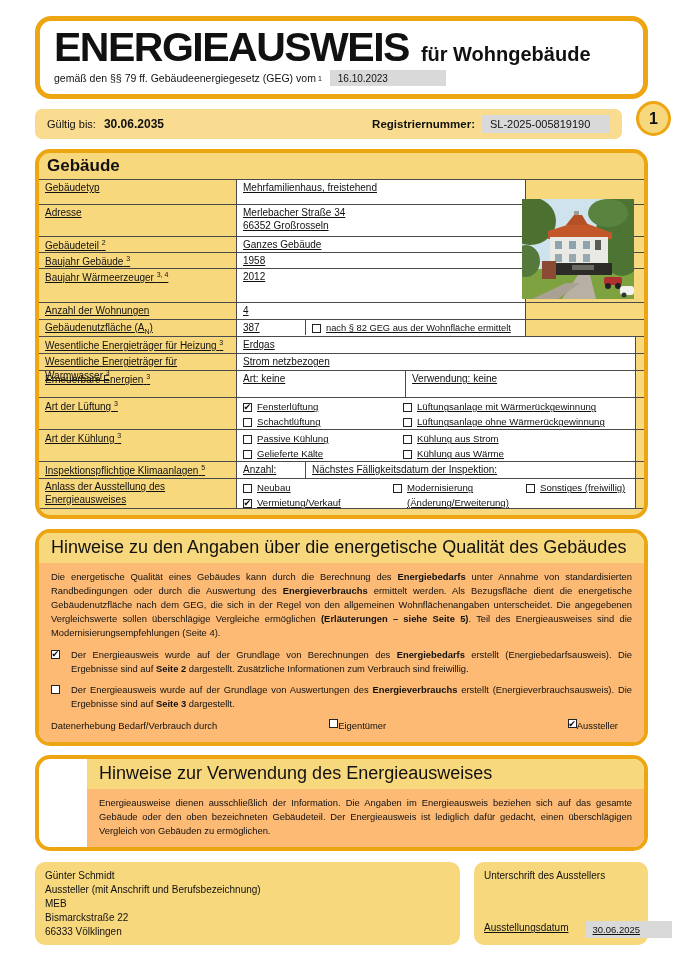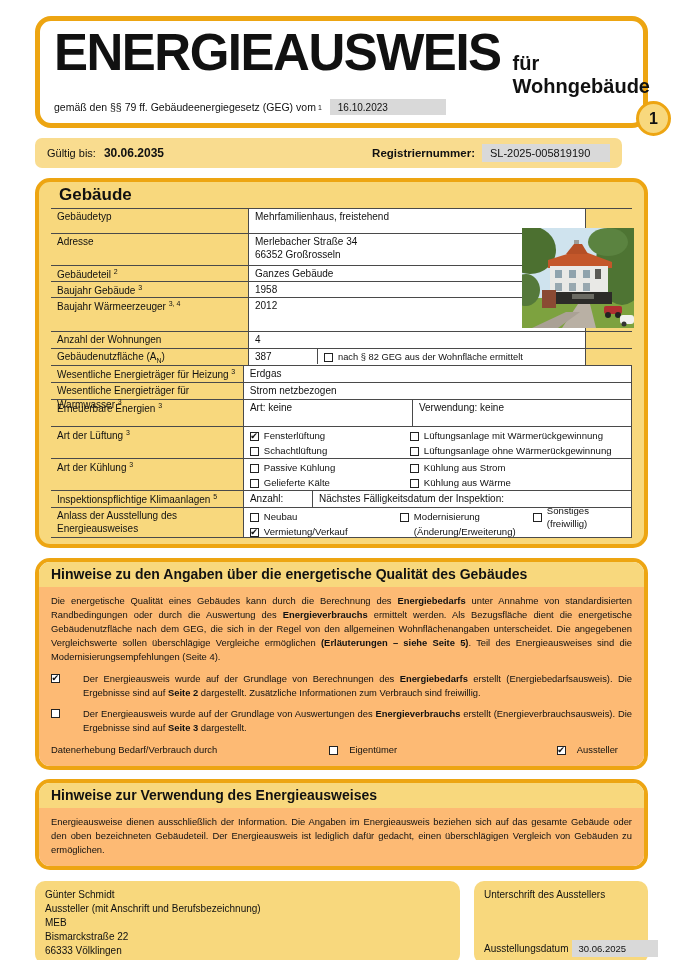--- a/index.html
+++ b/index.html
@@ -14,51 +14,51 @@
   body{
     width:678px;height:960px;overflow:hidden;position:relative;
     background:#ffffff;color:#111;
     font-family:"Liberation Sans", sans-serif;
   }
   .page{padding:16px 30px 0 35px;}
 
   
   .hdr-box{border:5px solid var(--orange);border-radius:16px;padding:5px 14px 8px;background:#fff;}
   .hdr-title-row{display:flex;align-items:baseline;}
-  .hdr-title{font-size:51px;font-weight:700;letter-spacing:-1.5px;line-height:1.05;}
+  .hdr-title{font-size:41px;font-weight:700;letter-spacing:-1.5px;line-height:1.05;}
   .hdr-title-suffix{font-size:20px;font-weight:700;margin-left:12px;}
   .law-row{display:flex;align-items:center;margin-top:1px;font-size:10.5px;}
   .law-sup{font-size:7px;vertical-align:super;margin-left:2px;}
   .field{background:var(--field);font-size:10px;padding:2.5px 8px;min-width:116px;}
   .law-row .field{margin-left:8px;}
 
   
   .band{margin-top:10px;margin-right:26px;background:var(--band);border-radius:7px;height:30px;
         display:flex;align-items:center;padding:4px 12px;font-size:11px;}
   .band .valid-date{font-weight:700;font-size:12px;margin-left:8px;}
   .band .reg-label{font-weight:700;margin-left:auto;margin-right:7px;font-size:11.5px;}
   .band .field{min-width:128px;font-size:11px;padding:3px 8px;}
   .page-circle{position:absolute;top:101px;right:7px;width:35px;height:35px;border-radius:50%;
         border:3px solid var(--orange);background:var(--yellow);display:flex;align-items:center;
         justify-content:center;font-size:16px;font-weight:700;}
 
   
   .section{margin-top:10px;border:4px solid var(--orange);border-radius:15px;overflow:hidden;background:#fff;}
-  .sec-band{background:var(--yellow);padding:4px 12px 5px;font-size:14px;font-weight:700;}
+  .sec-band{background:var(--yellow);padding:4px 12px 5px;font-size:18px;font-weight:400;}
   .sec-body{background:#fdba74;padding:7px 12px 9px;font-size:9.4px;line-height:1.5;text-align:justify;}
 
   
-  .gsec{background:var(--yellow);padding:0 12px 6px;position:relative;}
+  .gsec{background:var(--yellow);padding:0 0 6px;position:relative;}
   .gsec .sec-title{font-size:17px;font-weight:700;padding:3px 8px 3px;}
-  .row{display:flex;border-top:1px solid var(--line);}
+  .row{display:flex;border-top:1px solid var(--line);text-decoration:underline;}
   .row.last{border-bottom:1px solid var(--line);}
   .lab{width:197px;padding:2px 6px 0 6px;font-size:10px;line-height:1.25;}
   .val{background:#fff;border-left:1px solid var(--line);border-right:1px solid var(--line);
        padding:1px 6px 0;font-size:10px;line-height:1.3;}
-  .valA{width:338px;}
+  .valA{width:290px;}
   .valB{width:400px;}
   .r25{height:25px}.r32{height:32px}.r16{height:16px}.r17{height:17px}.r34{height:34px}
   .r27{height:27px}.r31{height:31px}.rck{height:32px}
   .split{display:flex;padding:0;}
   .split>div{padding:1px 6px 0;}
   .split .div{border-left:1px solid var(--line);}
   .w68{width:68px;flex:none;}
   .w168{width:168px;flex:none;}
   .grow{flex:1;}
   sup.fn{font-size:7px;vertical-align:super;}
@@ -70,32 +70,32 @@
   .cb.on::after{content:"✔";position:absolute;top:-2.5px;left:-0.5px;font-size:9px;color:#111;}
   .ckline{display:flex;align-items:center;gap:5px;height:15px;font-size:9.6px;}
   .ckcols{display:flex;padding:2px 6px 0;}
   .ckcol1{width:160px;flex:none;}
   .ckind{padding-left:14px;height:15px;display:flex;align-items:center;font-size:9.6px;}
 
   
   .photo{position:absolute;top:46px;right:10px;width:112px;height:100px;}
 
   
-  .qrow{display:flex;gap:23px;margin-top:7px;}
+  .qrow{display:flex;gap:11px;margin-top:7px;}
   .qrow .txt{flex:1;text-align:justify;}
   .qrow .cb{margin-top:2px;}
   .daten-row{display:flex;align-items:center;margin-top:8px;}
-  .daten-opt{display:flex;align-items:center;gap:11px;}
+  .daten-opt{display:flex;gap:0;}
 
   
   .issuer-row{display:flex;gap:14px;margin-top:11px;}
   .issuer-box{background:var(--yellow);border-radius:10px;padding:7px 10px;font-size:10px;line-height:1.38;}
   .issuer-left{flex:1;min-height:76px;}
   .issuer-right{width:174px;display:flex;flex-direction:column;min-height:76px;}
-  .sig-date-row{margin-top:auto;display:flex;align-items:center;gap:3px;}
+  .sig-date-row{margin-top:auto;display:flex;align-items:flex-start;gap:17px;text-decoration:underline;}
   .sig-date-row .field{min-width:86px;font-size:9.5px;padding:2px 7px;}
 </style>
 </head>
 <body>
 
 <div class="page">
 
   <div class="hdr-box">
     <div class="hdr-title-row">
       <span class="hdr-title">ENERGIEAUSWEIS</span>
@@ -314,21 +314,21 @@
         </span>
         <span class="daten-opt" style="margin-left:auto;margin-right:14px;">
           <span class="cb on"></span>
           <span>Aussteller</span>
         </span>
       </div>
 
     </div>
   </div>
 
-  <div class="section" style="margin-top:9px;">
+  <div class="section" style="margin-top:9px;padding-left:48px;">
     <div class="sec-band">Hinweise zur Verwendung des Energieausweises</div>
     <div class="sec-body">Energieausweise dienen ausschließlich der Information. Die Angaben im Energieausweis beziehen sich auf das gesamte Gebäude oder den oben bezeichneten Gebäudeteil. Der Energieausweis ist lediglich dafür gedacht, einen überschlägigen Vergleich von Gebäuden zu ermöglichen.</div>
   </div>
 
   <div class="issuer-row">
     <div class="issuer-box issuer-left">
       <div>Günter Schmidt</div>
       <div>Aussteller (mit Anschrift und Berufsbezeichnung)</div>
       <div>MEB</div>
       <div>Bismarckstraße 22</div>

